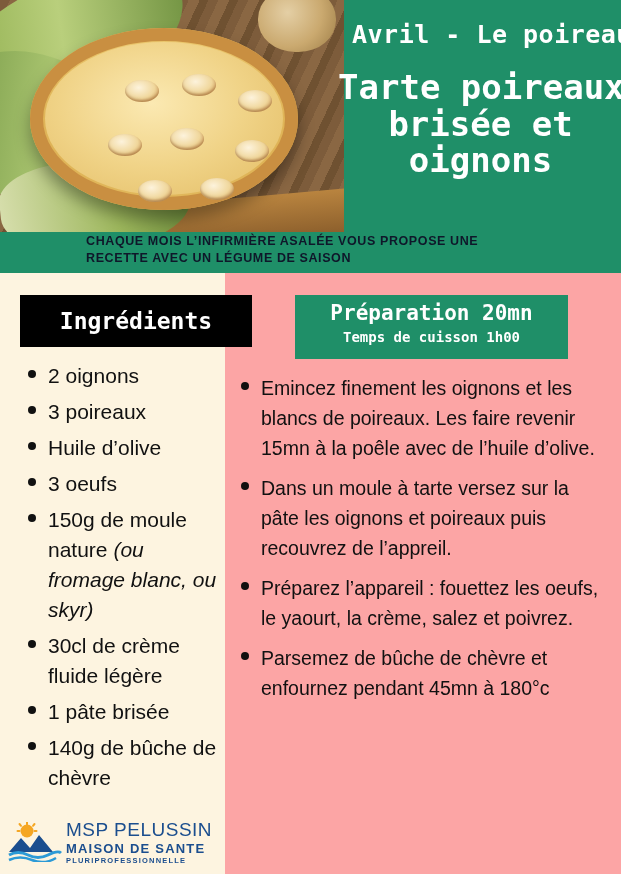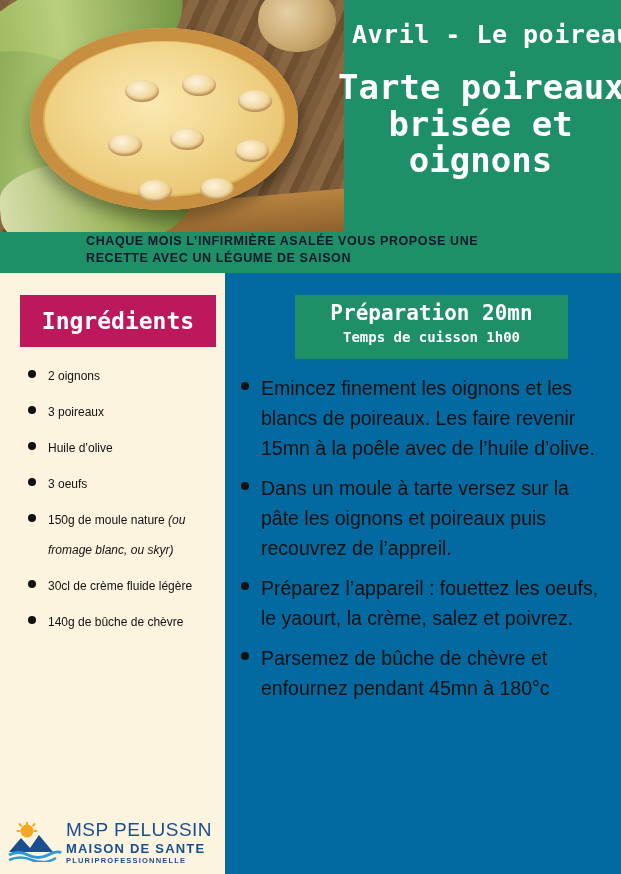--- a/index.html
+++ b/index.html
@@ -193,29 +193,29 @@
     left: 0; top: 0;
     width: 225px;
     height: 601px;
     background: #fdf4e0;
   }
   .rightcol {
     position: absolute;
     left: 225px; top: 0;
     width: 396px;
     height: 601px;
-    background: #0369a1;
+    background: #fca5a5;
   }
 
   .hdr-ingredients {
     position: absolute;
     left: 20px; top: 22px;
-    width: 196px;
+    width: 232px;
     height: 52px;
-    background: #be185d;
+    background: #000000;
     color: #fff;
     font-family: "DejaVu Sans Mono", monospace;
     font-weight: bold;
     font-size: 23px;
     display: flex;
     align-items: center;
     justify-content: center;
     box-sizing: border-box;
     z-index: 3;
   }
@@ -265,21 +265,21 @@
     border-radius: 50%;
   }
 
   .ingredients {
     position: absolute;
     left: 20px;
     top: 88px;
     width: 200px;
   }
   .ingredients li {
-    font-size: 12px;
+    font-size: 21px;
     line-height: 30px;
     margin-bottom: 6px;
   }
   .ingredients li:before { top: 11px; }
   .ingredients em {
     font-style: italic;
   }
 
   .steps {
     position: absolute;
@@ -388,20 +388,21 @@
     <div class="leftcol">
       <div class="hdr-ingredients">Ingrédients</div>
 
       <ul class="list ingredients">
         <li>2 oignons</li>
         <li>3 poireaux</li>
         <li>Huile d’olive</li>
         <li>3 oeufs</li>
         <li><span>150g de moule</span> <span>nature </span><em>(ou fromage blanc, ou skyr)</em></li>
         <li>30cl de crème fluide légère</li>
+        <li>1 pâte brisée</li>
         <li>140g de bûche de chèvre</li>
       </ul>
 
       <div class="logo">
         <div class="mark">
           <svg width="54" height="40" viewBox="0 0 54 40">
             <circle cx="19" cy="9" r="6.5" fill="#f5a623"></circle>
             <g stroke="#f5a623" stroke-width="2" stroke-linecap="round">
               <line x1="19" y1="0" x2="19" y2="2.5"></line>
               <line x1="26.5" y1="2" x2="25" y2="3.8"></line>

